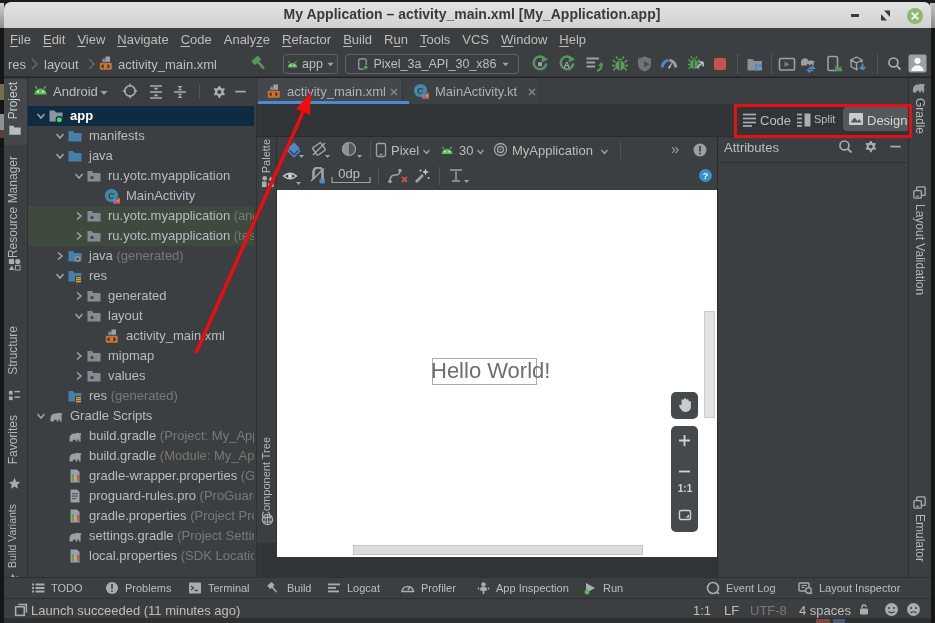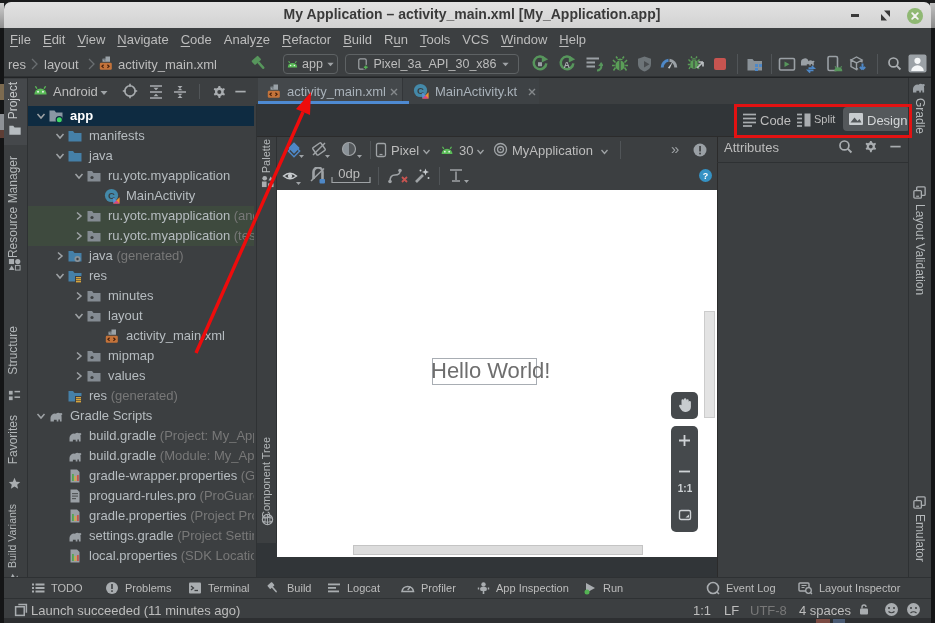--- a/index.html
+++ b/index.html
@@ -435,21 +435,21 @@
         </svg>
         <span>res</span>
       </div>
 <div class="trow" style="padding-left:44px">
         <svg class="ch">
           <use href="#i-chr"></use>
         </svg>
         <svg class="ic" style="color:#848b92">
           <use href="#i-foldd"></use>
         </svg>
-        <span>minutes</span>
+        <span>generated</span>
       </div>
 <div class="trow" style="padding-left:44px">
         <svg class="ch">
           <use href="#i-chd"></use>
         </svg>
         <svg class="ic" style="color:#848b92">
           <use href="#i-foldd"></use>
         </svg>
         <span>layout</span>
       </div>

